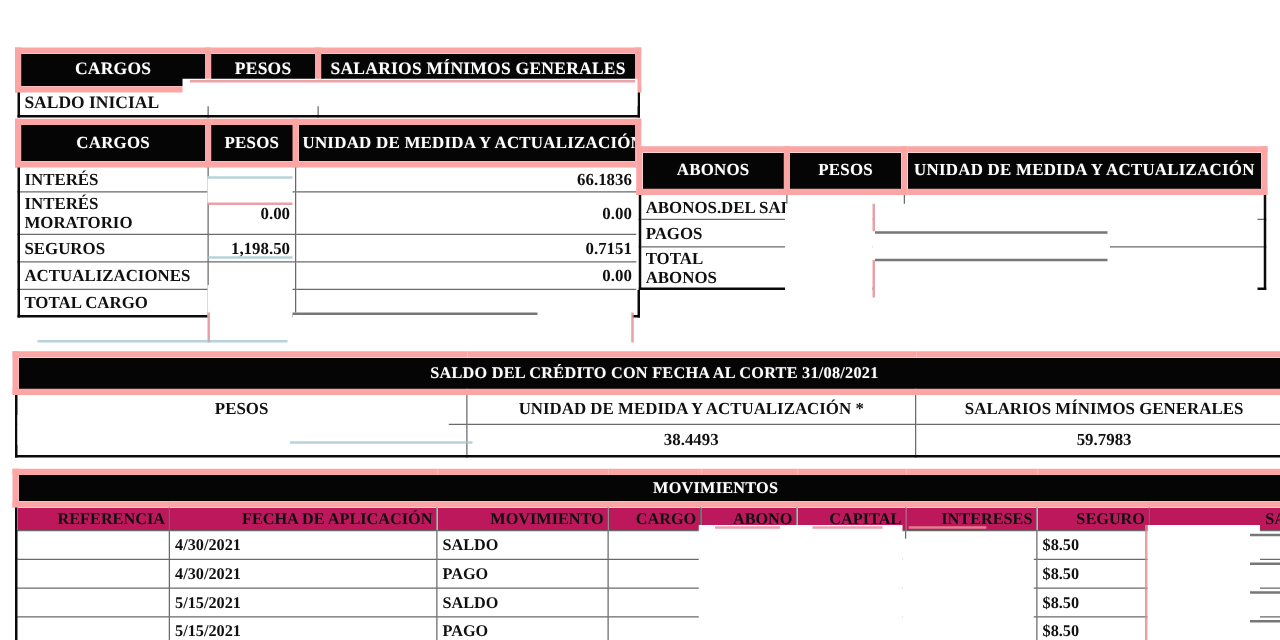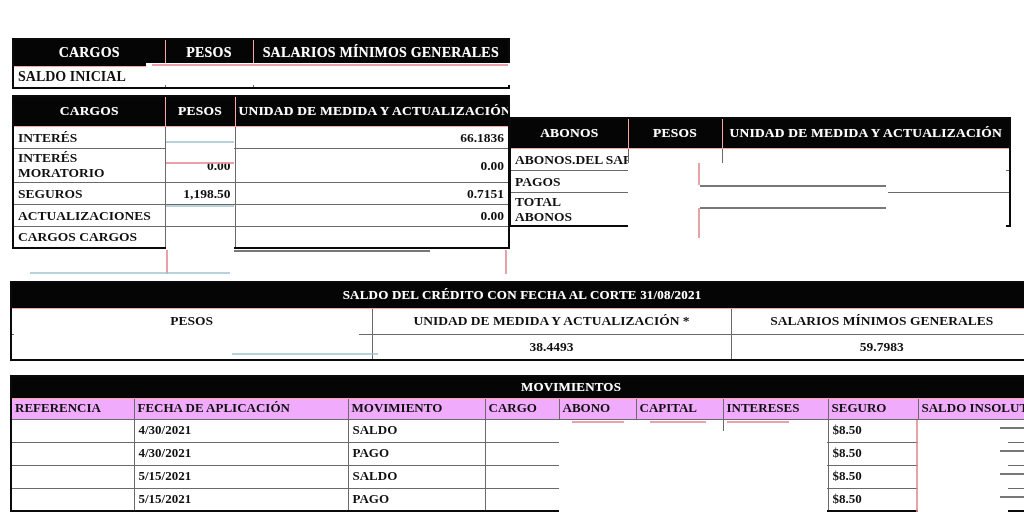--- a/index.html
+++ b/index.html
@@ -35,21 +35,21 @@
     background: #ffffff;
     white-space: nowrap;
     overflow: hidden;
   }
   .hdr th {
     background: #050505;
     color: #ffffff;
     text-align: center;
     font-size: 13.5px;
     letter-spacing: .2px;
-    border: 1px solid #fca5a5;
+    border: 5px solid #fca5a5;
     padding: 5px 3px;
     text-shadow: 0 0 1px rgba(255,255,255,.35);
   }
   .hdr.tall th { padding: 7px 3px; line-height: 1.08; }
   .lbl { text-align: left; font-weight: bold; }
   .num { text-align: right; font-weight: bold; }
   .ctr { text-align: center; font-weight: bold; }
 
   
   .smudge {
@@ -101,22 +101,22 @@
   #t-abonos td.tworow { height: 28px; }
 
   #t-saldocred { left: 10px; top: 281px; width: 1022px; }
   #t-saldocred .hdr th { font-size: 13px; }
   #t-saldocred td { height: 26px; font-size: 13.5px; }
 
   #t-mov { left: 10px; top: 375px; width: 1120px; }
   #t-mov .hdr th { font-size: 13px; padding: 3px 2px; }
   #t-mov td { height: 23px; font-size: 13px; }
   #t-mov .subhdr td {
-    text-align: left; font-weight: bold; font-size: 13px;
-    background: #f0abfc; height: 21px; padding: 2px 3px;
+    text-align: right; font-weight: bold; font-size: 13px;
+    background: #be185d; height: 21px; padding: 2px 3px;
   }
 </style>
 </head>
 <body>
 
 <div id="page">
 
   <table class="tbl" id="t-saldo-inicial">
     <colgroup>
         <col style="width:152px">
@@ -170,21 +170,21 @@
         <td class="lbl">SEGUROS</td>
         <td class="num">1,198.50</td>
         <td class="num">0.7151</td>
       </tr>
       <tr>
         <td class="lbl">ACTUALIZACIONES</td>
         <td class="num"></td>
         <td class="num">0.00</td>
       </tr>
       <tr>
-        <td class="lbl">CARGOS CARGOS</td>
+        <td class="lbl">TOTAL CARGO</td>
         <td class="num"></td>
         <td class="num"></td>
       </tr>
     </tbody>
   </table>
 
   <div class="smudge" style="left:166px; top:141px; width:68px; height:22px;"></div>
   <div class="tealline" style="left:166px; top:141px; width:68px;"></div>
   <div class="redline" style="left:166px; top:162px; width:68px;"></div>
   <div class="tealline" style="left:166px; top:205px; width:68px;"></div>

